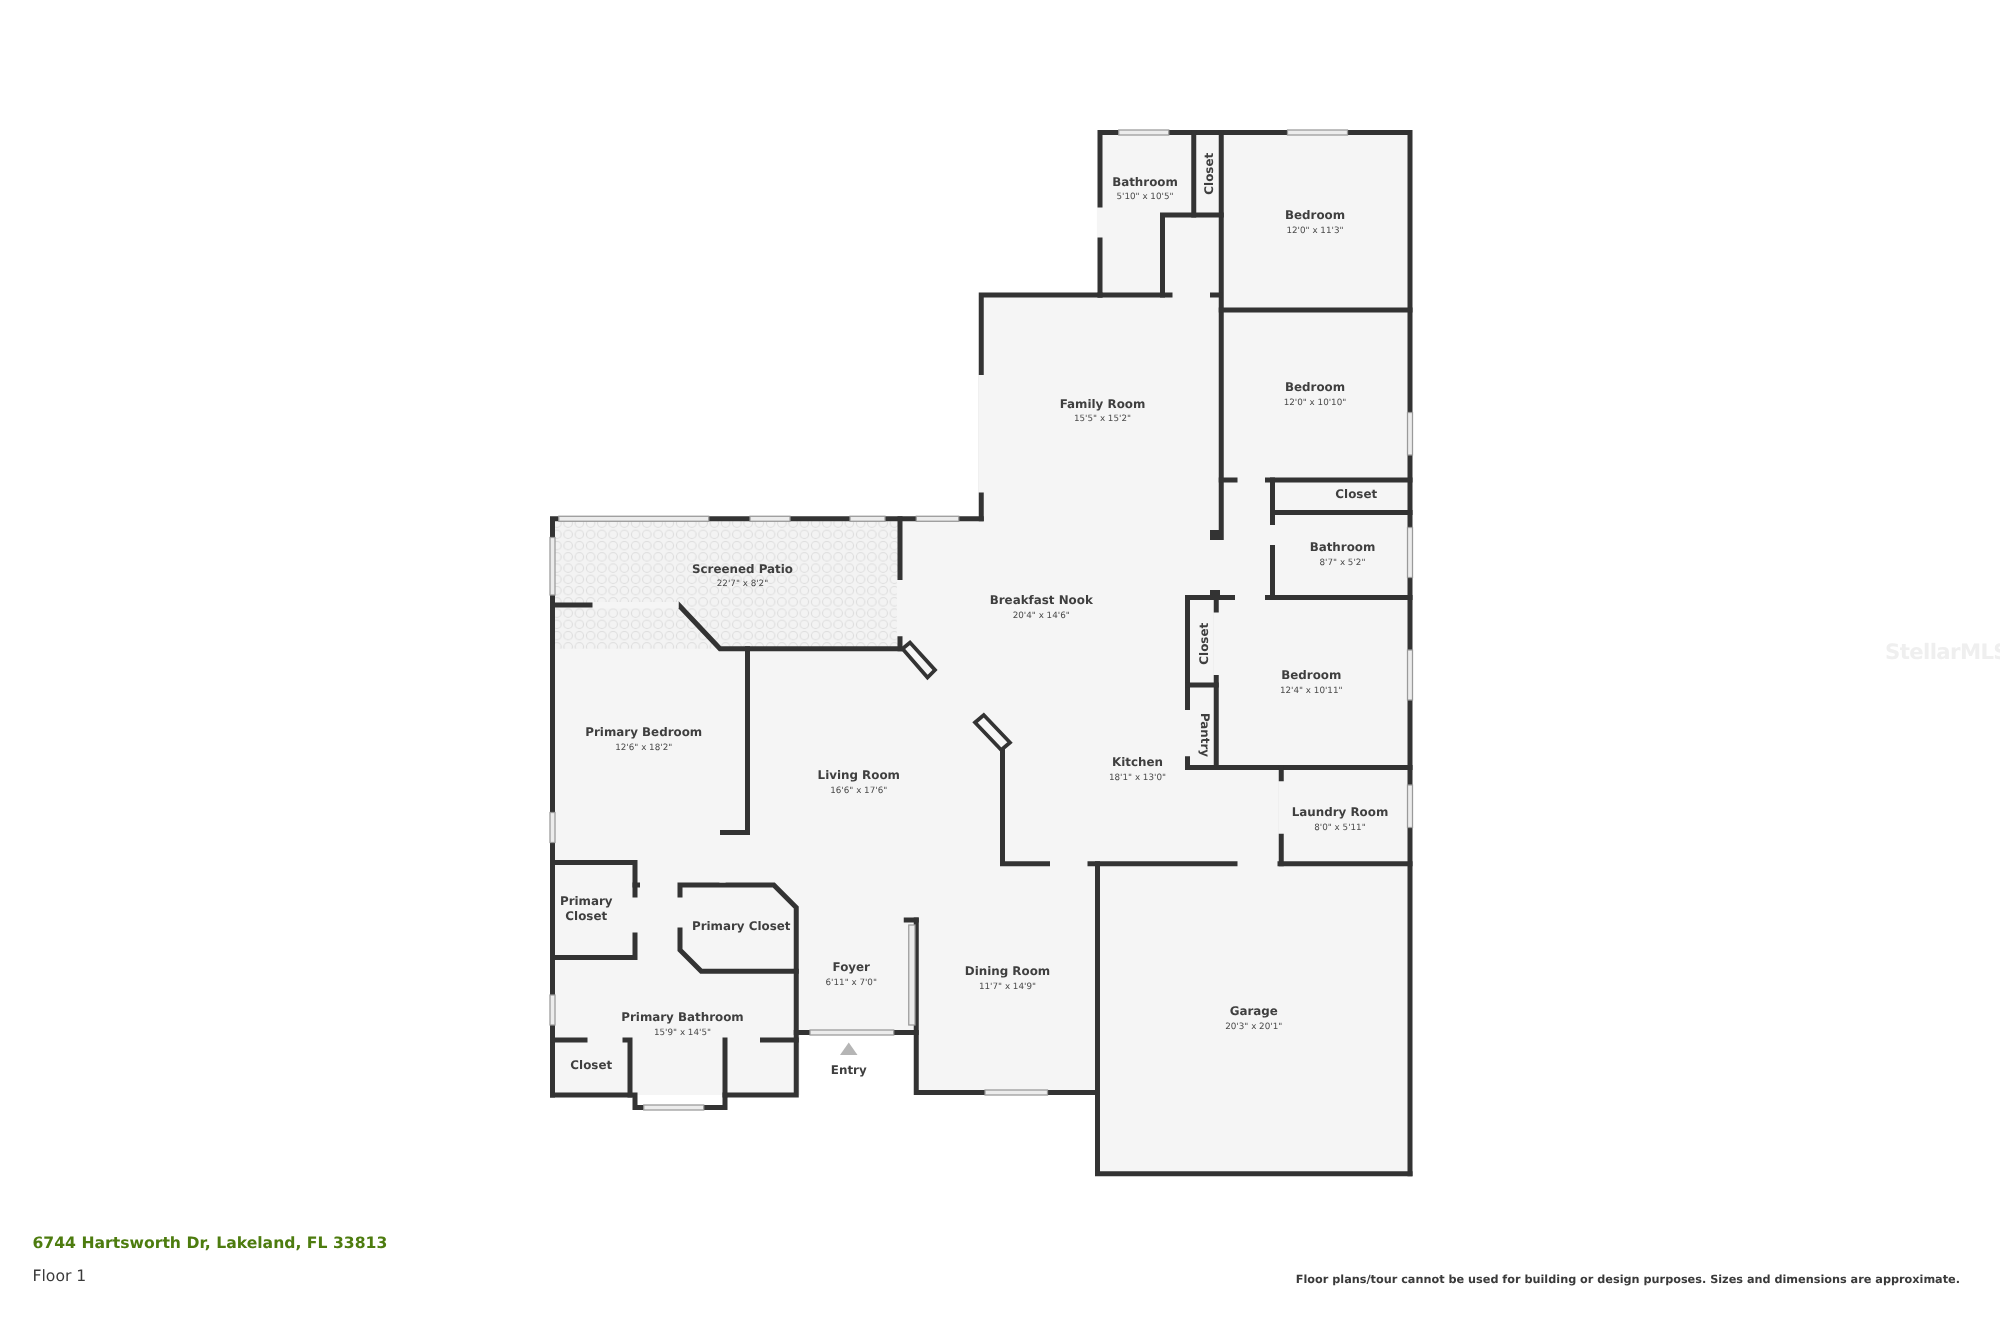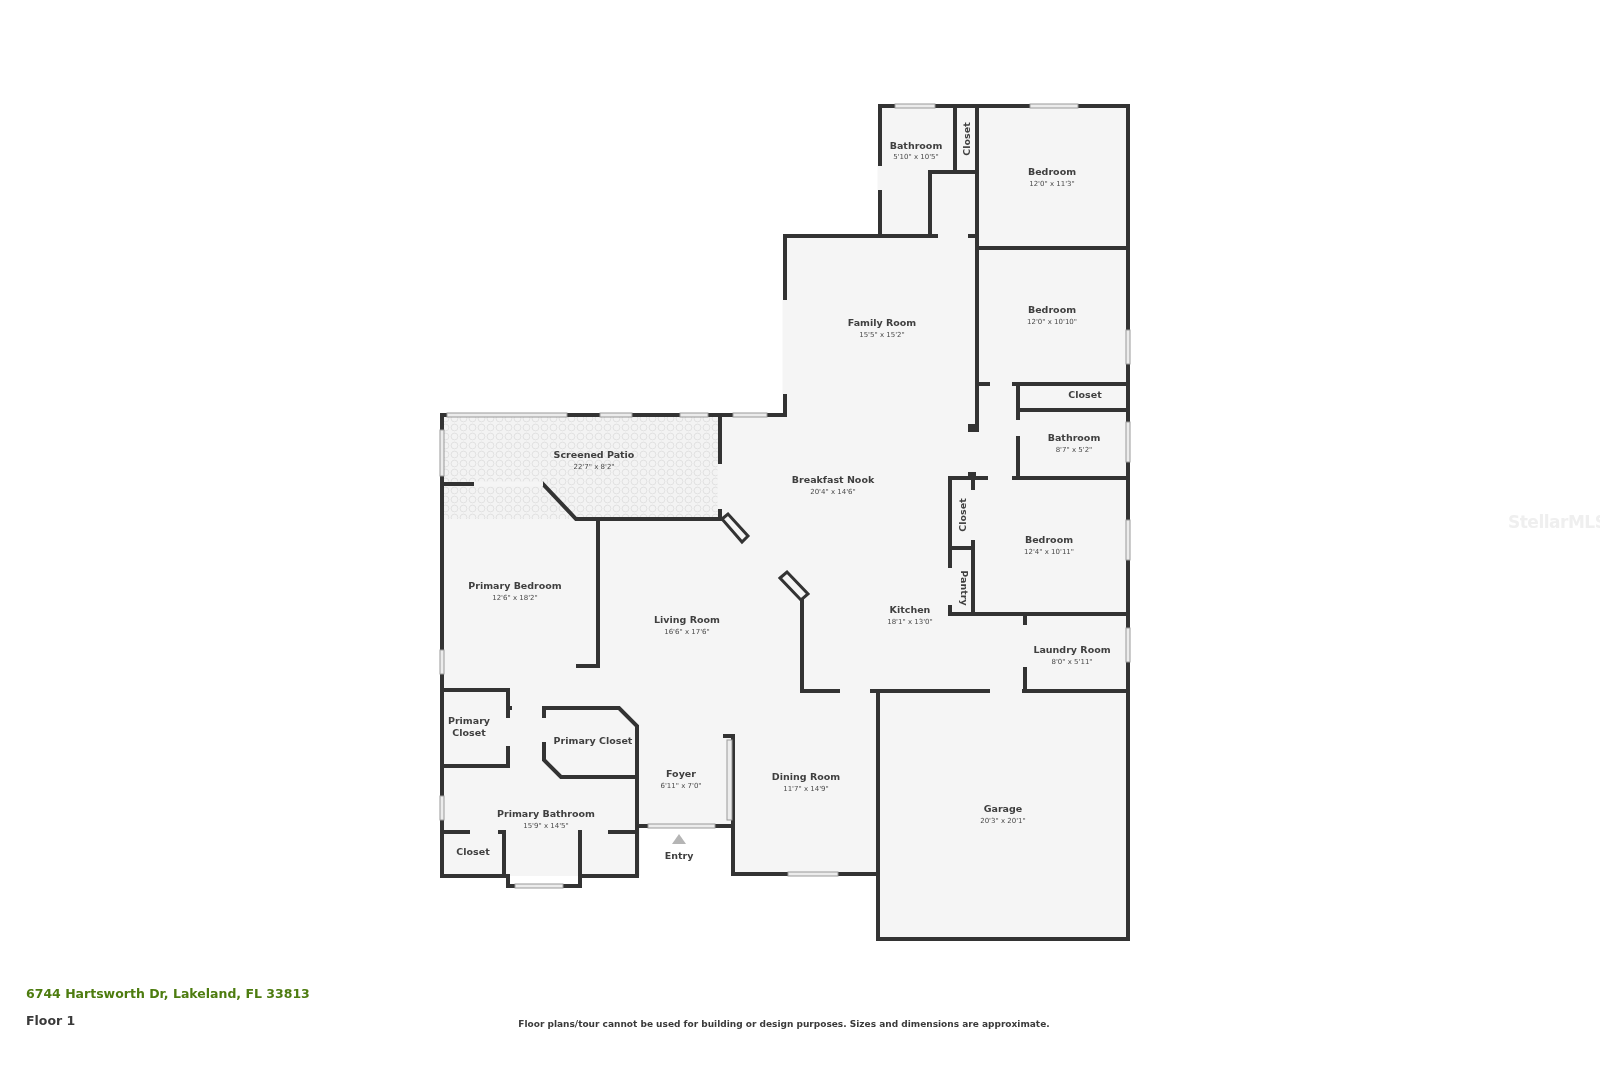--- a/index.html
+++ b/index.html
@@ -6,22 +6,22 @@
   body { width: 1600px; height: 1066px; position: relative; overflow: hidden;
          font-family: "DejaVu Sans", sans-serif; color: #3a3a3a; }
   #plan { position: absolute; left: 0; top: 0; width: 1600px; height: 1066px; }
   .room-name { font-family: "DejaVu Sans", sans-serif; font-weight: bold; font-size: 9.5px; fill: #3f3f3f; text-anchor: middle; }
   .room-dim { font-family: "DejaVu Sans", sans-serif; font-size: 7px; fill: #4a4a4a; text-anchor: middle; }
   .wall { stroke: #333333; stroke-width: 4; fill: none; stroke-linecap: square; }
   .floor { fill: #f5f5f5; }
   .win { fill: #ececec; stroke: #9a9a9a; stroke-width: 1; }
   .gap { stroke: #f5f5f5; stroke-width: 5; }
   .footer-address { position: absolute; left: 26px; top: 986px; font-weight: bold; font-size: 12.5px; color: #4d7c0f; }
-  .footer-floor { position: absolute; left: 26px; top: 1013px; font-weight: bold; font-size: 12.5px; color: #3a3a3a; }
-  .disclaimer { position: absolute; left: 0; width: 1568px; top: 1019px; text-align: center; font-weight: bold; font-size: 9px; color: #3a3a3a; }
+  .footer-floor { position: absolute; left: 26px; top: 1013px; font-weight: normal; font-size: 12.5px; color: #3a3a3a; }
+  .disclaimer { position: absolute; left: 0; width: 1568px; top: 1019px; text-align: right; font-weight: bold; font-size: 9px; color: #3a3a3a; }
   .watermark { position: absolute; left: 1508px; top: 512px; font-size: 17px; font-weight: bold; color: #efefef; letter-spacing: -0.5px; }
 </style>
 </head>
 <body>
 
 <svg id="plan" viewBox="0 0 1600 1066" xmlns="http://www.w3.org/2000/svg">
   <defs>
     <pattern id="tile" width="9" height="9" patternUnits="userSpaceOnUse">
       <rect width="9" height="9" fill="#f3f3f3"></rect>
       <circle cx="4.5" cy="4.5" r="3.4" fill="none" stroke="#dcdcdc" stroke-width="0.8"></circle>

